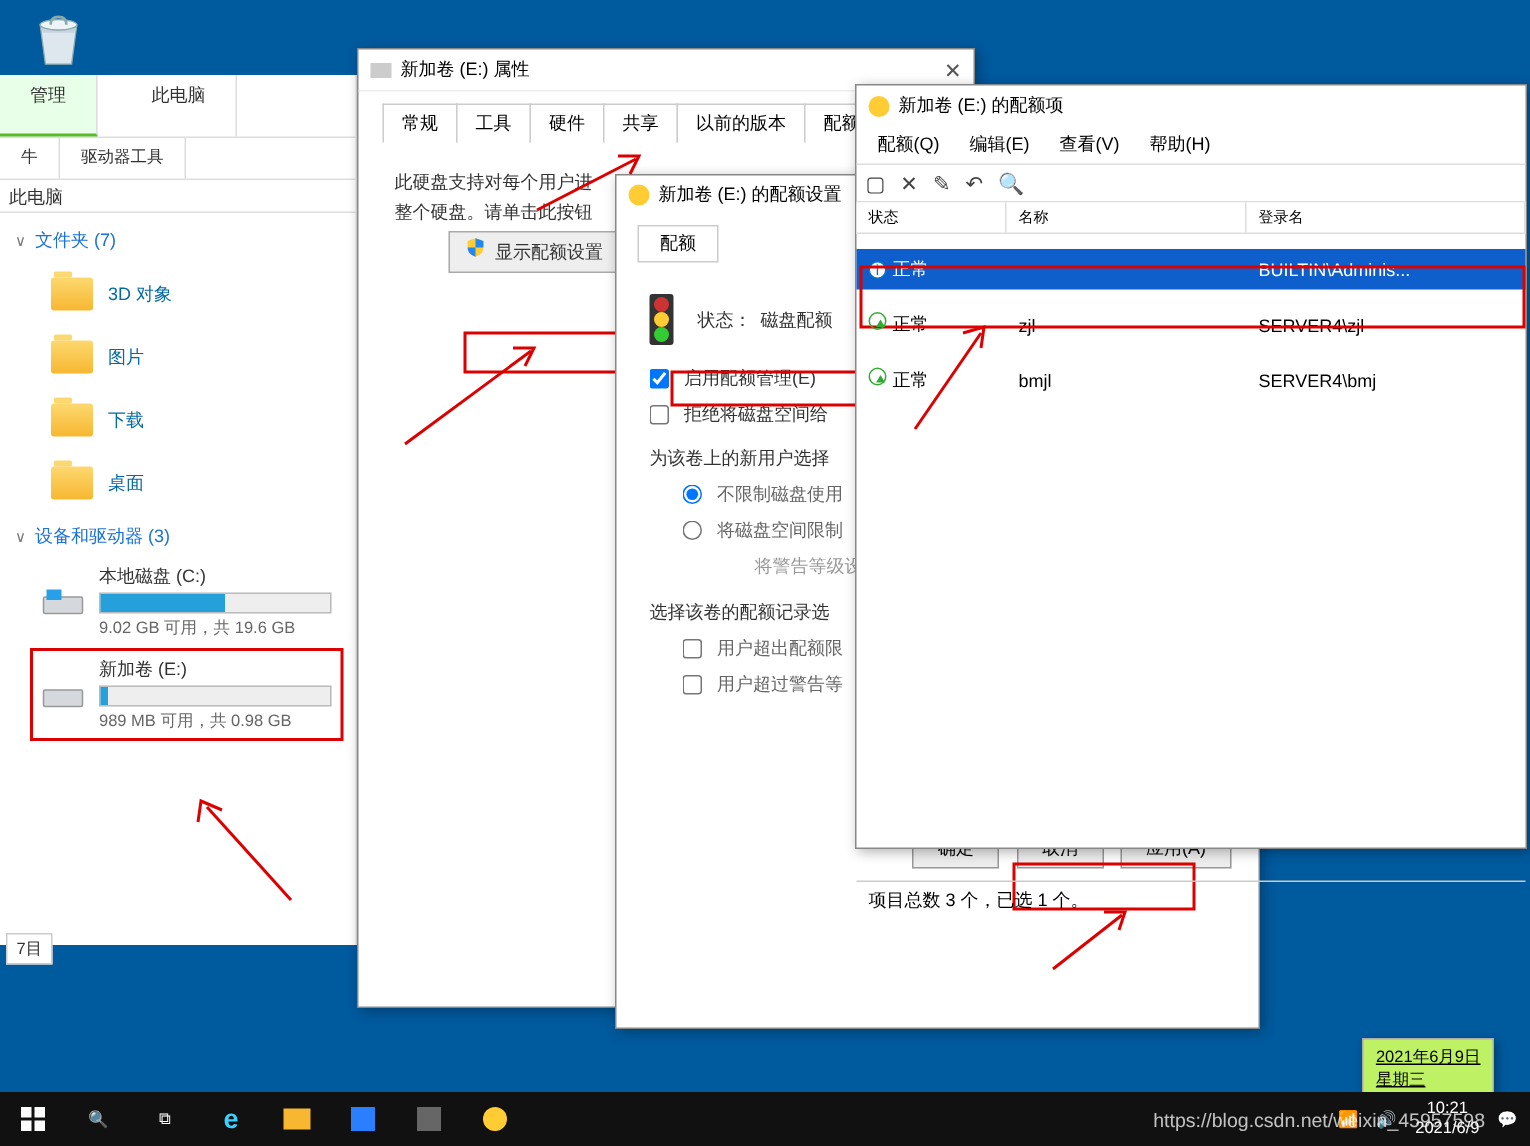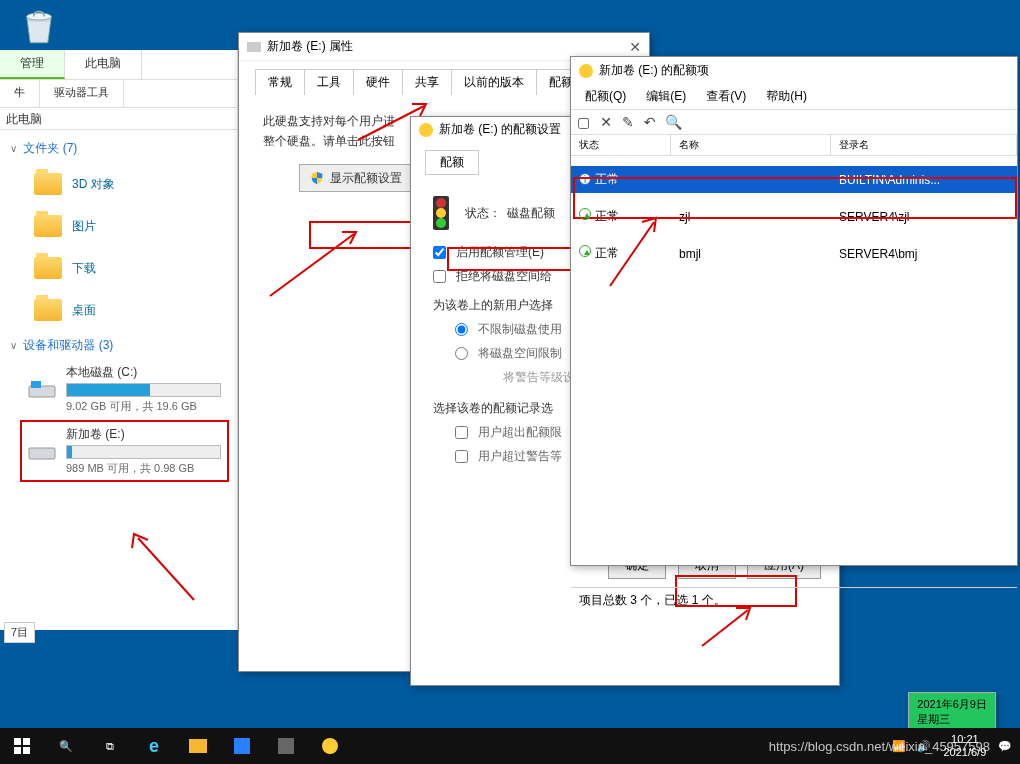--- a/index.html
+++ b/index.html
@@ -4,21 +4,21 @@
 <style>
 * { box-sizing: border-box; margin: 0; padding: 0; font-family: "Microsoft YaHei", "Segoe UI", sans-serif; }
 body { width: 1020px; height: 764px; background: #005a9e; position: relative; overflow: hidden; font-size: 12px; }
 
 
 .recycle { position: absolute; top: 6px; left: 18px; width: 42px; height: 42px; }
 .recycle svg { width: 42px; height: 42px; }
 
 
 .explorer { position: absolute; top: 50px; left: 0; width: 238px; height: 580px; background: #fff; border-right: 1px solid #ddd; }
-.exp-ribbon { height: 30px; border-bottom: 1px solid #ddd; display: flex; }
+.exp-ribbon { height: 42px; border-bottom: 1px solid #ddd; display: flex; gap: 16px; }
 .exp-rtab { padding: 5px 20px; border-right: 1px solid #ddd; color: #333; font-size: 12px; }
 .exp-rtab.active { background: #e8ffe8; border-bottom: 2px solid #5aba2a; }
 .exp-sub { height: 28px; border-bottom: 1px solid #ddd; display: flex; font-size: 11px; }
 .exp-stab { padding: 5px 14px; border-right: 1px solid #ddd; color: #333; }
 .exp-addr { height: 22px; border-bottom: 1px solid #ddd; padding: 3px 6px; font-size: 12px; color: #333; }
 .exp-body { padding: 4px 0; }
 .section-hdr { padding: 6px 10px; color: #1a72d6; font-size: 12px; display: flex; align-items: center; gap: 6px; }
 .section-hdr .chev { color: #777; font-size: 10px; }
 .folder-item { display: flex; align-items: center; gap: 10px; padding: 10px 16px 10px 34px; font-size: 12px; color: #0369a1; }
 .folder-icon { width: 28px; height: 22px; background: linear-gradient(#fdd86f,#f7b731); border-radius: 2px; position: relative; }
@@ -36,21 +36,21 @@
 
 
 .prop-dlg { position: absolute; top: 32px; left: 238px; width: 412px; height: 640px; background: #fff; border: 1px solid #888; box-shadow: 2px 2px 8px rgba(0,0,0,.3); }
 .prop-title { height: 28px; display: flex; align-items: center; padding: 0 8px; font-size: 12px; border-bottom: 1px solid #eee; }
 .prop-title .dic { width: 14px; height: 10px; background: #ccc; margin-right: 6px; }
 .prop-title .x { margin-left: auto; font-size: 14px; color: #555; }
 .prop-tabs { display:flex; flex-wrap: wrap; padding: 8px 16px 0; }
 .prop-tab { padding: 4px 12px; border: 1px solid #ccc; border-bottom: none; background: #fff; font-size: 12px; margin-right: -1px; }
 .prop-tabrow { display: flex; }
 .prop-content { padding: 16px 24px; font-size: 12px; color: #333; line-height: 1.7; }
-.show-q-btn { display: inline-flex; align-items: center; gap: 6px; border: 1px solid #aaa; padding: 3px 10px; background: #eee; margin-top: 12px; }
+.show-q-btn { display: inline-flex; align-items: flex-start; gap: 6px; border: 1px solid #aaa; padding: 3px 10px; background: #eee; margin-top: 2px; }
 .shield { width: 14px; height: 14px; }
 .red-box { border: 2px solid #d00; position: absolute; }
 
 
 .quota-dlg { position:absolute; top:116px; left:410px; width:430px; height:570px; background:#fff; border:1px solid #888; box-shadow:2px 2px 8px rgba(0,0,0,.3); }
 .q-title { display:flex; align-items:center; padding:4px 8px; font-size:12px; }
 .q-tab-wrap { padding:8px 14px 0; }
 .q-tab { padding:3px 14px; border:1px solid #ccc; background:#fff; font-size:12px; display:inline-block; }
 .q-body { padding:14px 22px; font-size:12px; color:#333; }
 .traffic { display:inline-block; width:16px; height:34px; background:#333; border-radius:2px; vertical-align:middle; margin-right:10px; position:relative;}
@@ -75,21 +75,21 @@
 .qe-col.c1{width:100px;} .qe-col.c2{width:160px;} .qe-col.c3{flex:1;}
 .qe-row{display:flex;font-size:12px;padding:2px 0;align-items:center;margin-top:10px;}
 .qe-row .qe-col{border:none;}
 .qe-row.sel{background:#0e5ecb;color:#fff;}
 .up-ic{display:inline-block;width:12px;height:12px;border:1px solid #3a3;border-radius:50%;position:relative;margin-right:4px;}
 .up-ic::after{content:'';position:absolute;top:1px;left:4px;border:3px solid transparent;border-bottom:5px solid #3a3;}
 .inf-ic{display:inline-block;width:12px;height:12px;background:#fff;border:1px solid #07c;border-radius:50%;margin-right:4px;color:#07c;font-size:10px;text-align:center;line-height:11px;}
 .qe-status{border-top:1px solid #ccc;padding:4px 8px;font-size:12px;}
 
 
-.date-tip{position:absolute;top:692px;right:24px;background:#22c55e;border:1px solid #aaa;padding:4px 8px;font-size:11px;box-shadow:2px 2px 6px rgba(0,0,0,.3);}
+.date-tip{position:absolute;top:692px;right:24px;background:#bef264;border:1px solid #aaa;padding:4px 8px;font-size:11px;box-shadow:2px 2px 6px rgba(0,0,0,.3);text-decoration:underline;}
 
 
 .taskbar{position:absolute;bottom:0;left:0;right:0;height:36px;background:#111;display:flex;align-items:center;color:#fff;font-size:11px;}
 .tb-btn{width:44px;height:36px;display:flex;align-items:center;justify-content:center;}
 .tb-right{margin-left:auto;display:flex;align-items:center;padding-right:8px;gap:12px;}
 .tb-time{text-align:center;line-height:1.2;}
 
 
 .arrow{position:absolute;pointer-events:none;}
 .arrow line,.arrow polyline{stroke:#d00;stroke-width:2;fill:none;}

